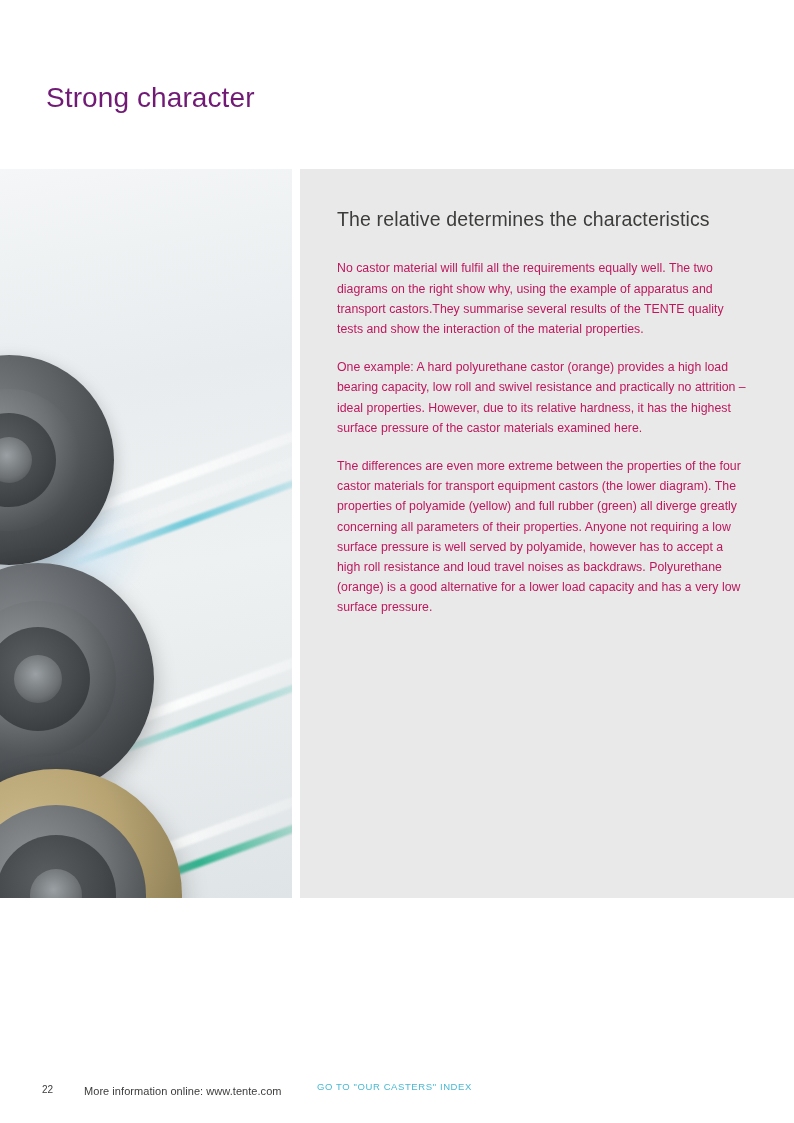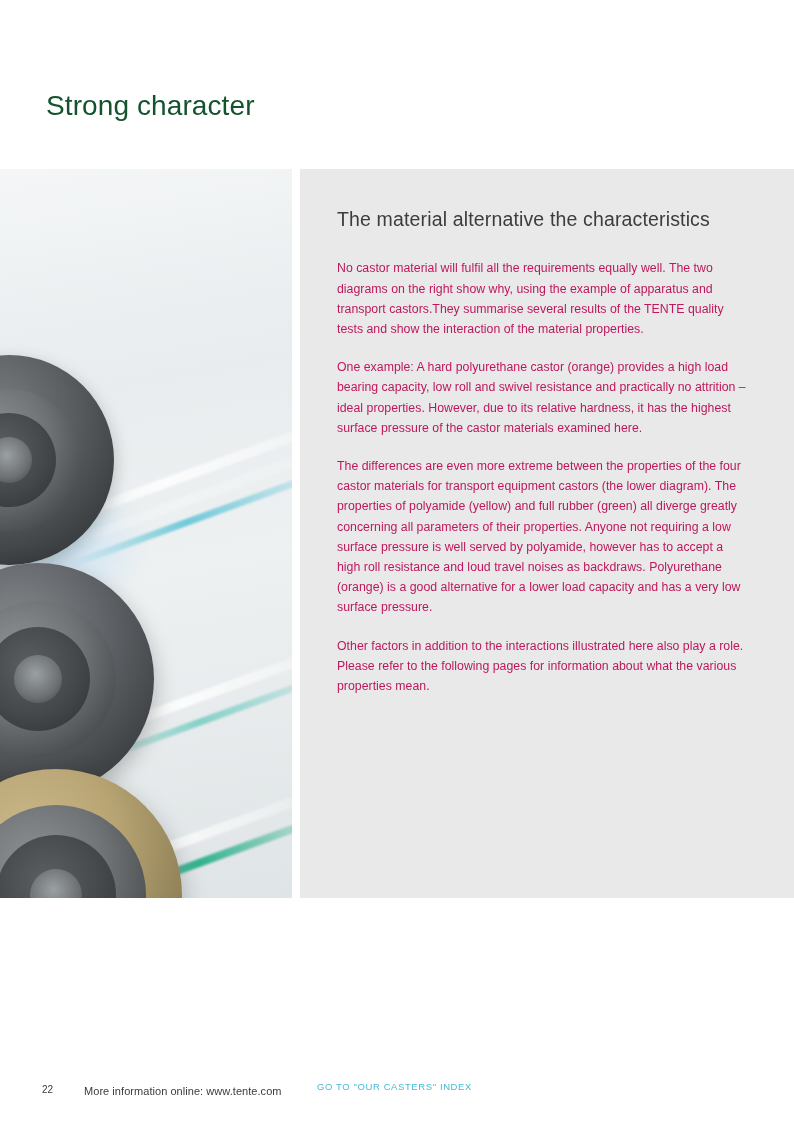--- a/index.html
+++ b/index.html
@@ -25,23 +25,23 @@
   }
   .eyebrow {
     font-size: 18px;
     color: #7c7c7b;
     letter-spacing: 0.1px;
     line-height: 1.2;
     font-weight: 400;
   }
   .headline {
     font-size: 28px;
-    color: #14532d;
+    color: #701a75;
     line-height: 1.25;
-    margin-top: 10px;
+    margin-top: 2px;
     font-weight: 400;
     letter-spacing: 0.1px;
   }
 
   
   .hero {
     position: absolute;
     left: 0;
     top: 169px;
     width: 292px;
@@ -237,24 +237,23 @@
 
   <div class="wheel" id="wheel-bot">
     <div class="tyre"></div>
     <div class="hub"></div>
     <div class="hub-inner"></div>
     <div class="hub-core"></div>
   </div>
 </div>
 
 <div class="panel">
-  <h2 class="panel-title">The material alternative the characteristics</h2>
+  <h2 class="panel-title">The relative determines the characteristics</h2>
   <p>No castor material will fulfil all the requirements equally well. The two diagrams on the right show why, using the example of apparatus and transport castors.They summarise several results of the TENTE quality tests and show the interaction of the material properties.</p>
   <p>One example:  A hard polyurethane castor (orange) provides a high load bearing capacity, low roll and swivel resistance and practically no attrition – ideal properties. However, due to its relative hardness, it has the highest surface pressure of the castor materials examined here.</p>
   <p>The differences are even more extreme between the properties of the four castor materials for transport equipment castors (the lower diagram). The properties of polyamide (yellow) and full rubber (green) all diverge greatly concerning all parameters of their properties. Anyone not requiring a low surface pressure is well served by polyamide, however has to accept a high roll resistance and loud travel noises as backdraws. Polyurethane (orange) is a good alternative for a lower load capacity and has a very low surface pressure.</p>
-  <p>Other factors in addition to the interactions illustrated here also play a role. Please refer to the following pages for information about what the various properties mean.</p>
 </div>
 
 <div class="footer">
   <div class="page-number">22</div>
   <div class="footer-info">More information online: www.tente.com</div>
   <a class="footer-link" href="#">GO TO "OUR CASTERS" INDEX</a>
 </div>
 
 </body></html>

